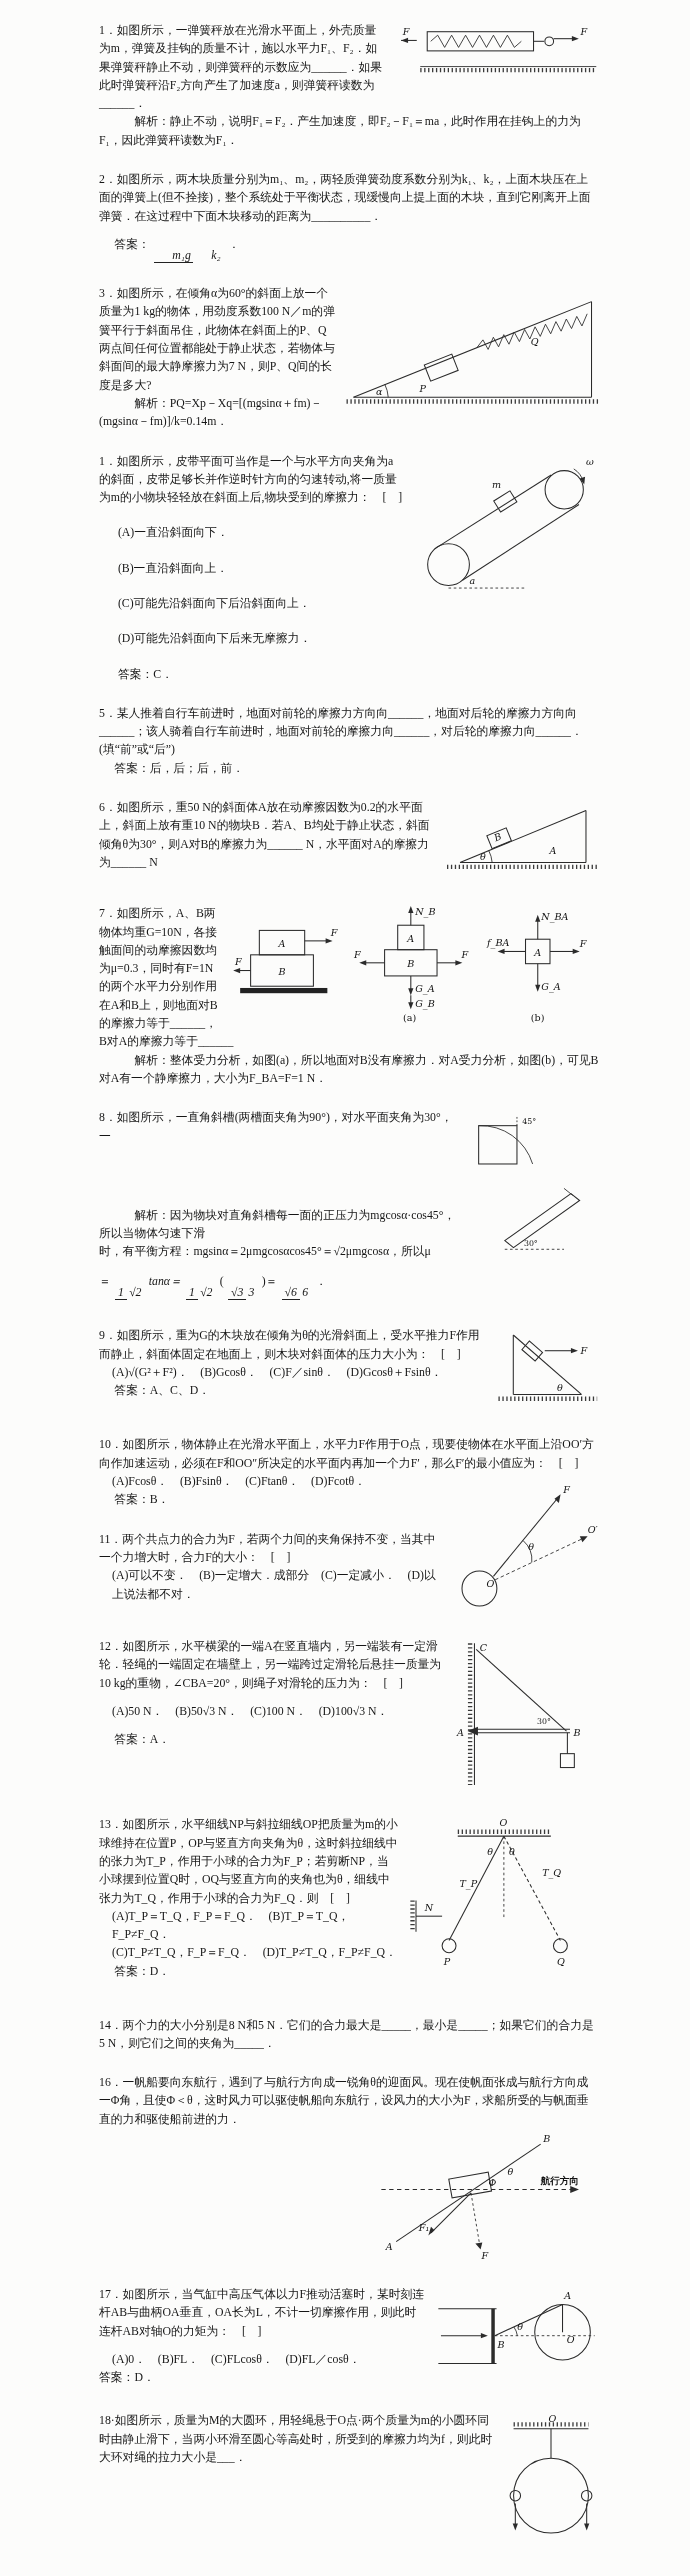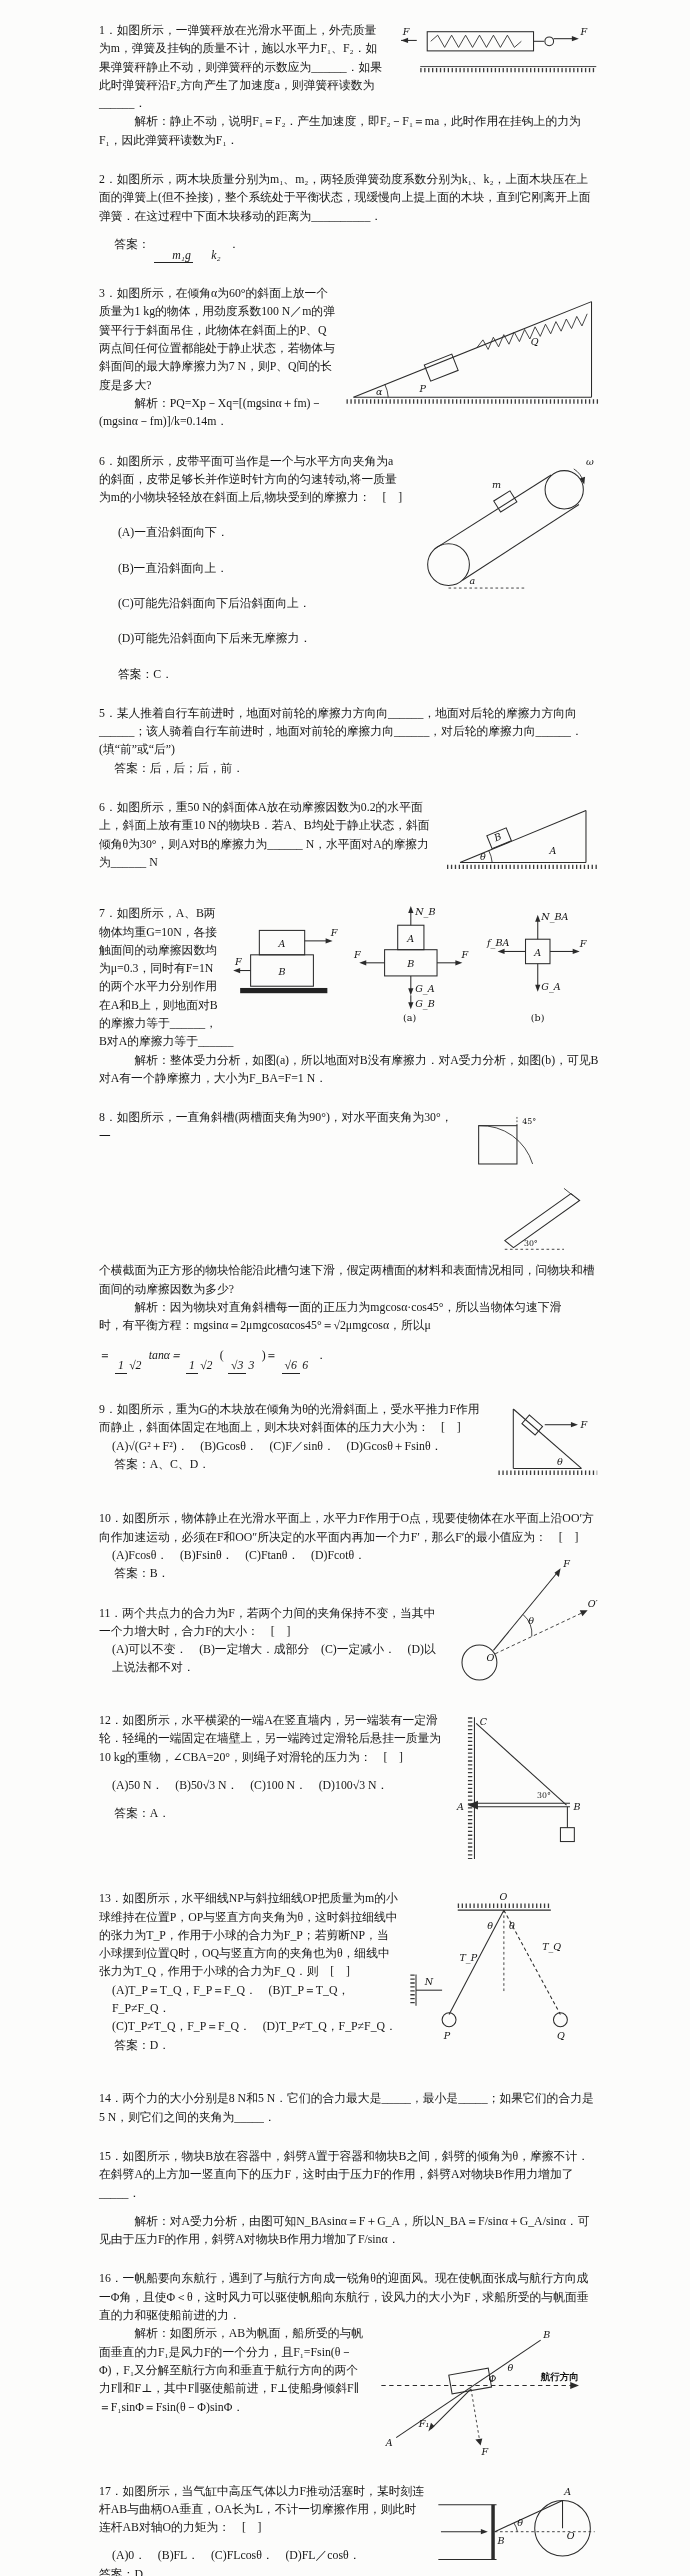--- a/index.html
+++ b/index.html
@@ -99,21 +99,21 @@
         <line x1="58" y1="146" x2="192" y2="59"></line>
         <path d="M 186 18 A 25 25 0 0 1 197 33" class="thin"></path>
           <polygon class="ar" points="198,36 193,29 199,27"></polygon>
         <text x="200" y="14">ω</text>
         <rect x="96" y="48" width="22" height="15" transform="rotate(-32 107 55)"></rect>
         <text x="92" y="40">m</text>
         <line x1="42" y1="155" x2="130" y2="155" stroke-dasharray="3,3" class="thin"></line>
         <text x="66" y="150">a</text>
       </svg>
     </span>
-    <p>6．如图所示，皮带平面可当作是一个与水平方向夹角为a的斜面，皮带足够长并作逆时针方向的匀速转动,将一质量为m的小物块轻轻放在斜面上后,物块受到的摩擦力：　[　]</p>
+    <p>1．如图所示，皮带平面可当作是一个与水平方向夹角为a的斜面，皮带足够长并作逆时针方向的匀速转动,将一质量为m的小物块轻轻放在斜面上后,物块受到的摩擦力：　[　]</p>
     <p class="opt">(A)一直沿斜面向下．</p>
     <p class="opt">(B)一直沿斜面向上．</p>
     <p class="opt">(C)可能先沿斜面向下后沿斜面向上．</p>
     <p class="opt">(D)可能先沿斜面向下后来无摩擦力．</p>
     <p class="opt">答案：C．</p>
   </section>
 
   <section class="q">
     <p>5．某人推着自行车前进时，地面对前轮的摩擦力方向向______，地面对后轮的摩擦力方向向______；该人骑着自行车前进时，地面对前轮的摩擦力向______，对后轮的摩擦力向______．(填“前”或“后”)</p>
     <p class="ans">答案：后，后；后，前．</p>
@@ -203,21 +203,20 @@
         <line x1="56" y1="18" x2="56" y2="8" stroke-dasharray="2,2" class="thin"></line>
         <text x="62" y="16" style="font-style:normal;font-size:9px">45°</text>
         <path d="M 42 150 L 118 96 L 128 104 L 52 158 Z"></path>
         <line x1="110" y1="90" x2="120" y2="98" class="thin"></line>
         <line x1="42" y1="160" x2="110" y2="160" stroke-dasharray="3,3" class="thin"></line>
         <text x="64" y="156" style="font-style:normal;font-size:9px">30°</text>
       </svg>
     </span>
     <p>8．如图所示，一直角斜槽(两槽面夹角为90°)，对水平面夹角为30°，一</p>
     <div class="gapbig"></div>
-    <p style="clear:both">个横截面为正方形的物块恰能沿此槽匀速下滑，假定两槽面的材料和表面情况相同，问物块和槽面间的动摩擦因数为多少?</p>
     <p class="ana">解析：因为物块对直角斜槽每一面的正压力为mgcosα·cos45°，所以当物体匀速下滑</p>
     <p>时，有平衡方程：mgsinα＝2μmgcosαcos45°＝√2μmgcosα，所以μ</p>
     <p class="formula">
       <span class="rm">＝</span>
       <span class="frac">
           <span class="fn">1</span>
           <span class="fd">√2</span>
         </span>
       <span>tanα＝</span>
       <span class="frac">
@@ -330,24 +329,20 @@
     <p>13．如图所示，水平细线NP与斜拉细线OP把质量为m的小球维持在位置P，OP与竖直方向夹角为θ，这时斜拉细线中的张力为T_P，作用于小球的合力为F_P；若剪断NP，当小球摆到位置Q时，OQ与竖直方向的夹角也为θ，细线中张力为T_Q，作用于小球的合力为F_Q．则　[　]</p>
     <p class="optline">(A)T_P＝T_Q，F_P＝F_Q．　(B)T_P＝T_Q，F_P≠F_Q．</p>
     <p class="optline">(C)T_P≠T_Q，F_P＝F_Q．　(D)T_P≠T_Q，F_P≠F_Q．</p>
     <p class="ans">答案：D．</p>
   </section>
 
   <section class="q">
     <p>14．两个力的大小分别是8 N和5 N．它们的合力最大是_____，最小是_____；如果它们的合力是5 N，则它们之间的夹角为_____．</p>
   </section>
 
-  <section class="q">
-    <p>15．如图所示，物块B放在容器中，斜劈A置于容器和物块B之间，斜劈的倾角为θ，摩擦不计．在斜劈A的上方加一竖直向下的压力F，这时由于压力F的作用，斜劈A对物块B作用力增加了_____．</p>
-    <p class="ana m-top">解析：对A受力分析，由图可知N_BAsinα＝F＋G_A，所以N_BA＝F/sinα＋G_A/sinα．可见由于压力F的作用，斜劈A对物块B作用力增加了F/sinα．</p>
-  </section>
 
   <section class="q">
     <p>16．一帆船要向东航行，遇到了与航行方向成一锐角θ的迎面风。现在使帆面张成与航行方向成一Φ角，且使Φ＜θ，这时风力可以驱使帆船向东航行，设风力的大小为F，求船所受的与帆面垂直的力和驱使船前进的力．</p>
     <span class="fig">
       <svg width="222" height="131" viewBox="0 0 255 150" style="font-size:13.5px">
         <line x1="5" y1="68" x2="225" y2="68" stroke-dasharray="5,4"></line>
           <polygon class="ar" points="232,68 222,64 222,72"></polygon>
         <text x="188" y="62" class="cn">航行方向</text>
         <line x1="22" y1="128" x2="188" y2="16"></line>
         <text x="191" y="14">B</text>
@@ -356,21 +351,20 @@
         <text x="150" y="52">θ</text>
         <text x="128" y="64">Φ</text>
         <line x1="108" y1="72" x2="62" y2="118"></line>
           <polygon class="ar" points="59,121 66,115 62,111"></polygon>
         <text x="48" y="116">F₁</text>
         <line x1="108" y1="72" x2="118" y2="132" stroke-dasharray="3,3" class="thin"></line>
           <polygon class="ar" points="119,137 113,130 121,129"></polygon>
         <text x="120" y="148">F</text>
       </svg>
     </span>
-    <p class="ana">解析：如图所示，AB为帆面，船所受的与帆面垂直的力F₁是风力F的一个分力，且F₁=Fsin(θ－Φ)，F₁又分解至航行方向和垂直于航行方向的两个力F∥和F⊥，其中F∥驱使船前进，F⊥使船身倾斜F∥＝F₁sinΦ＝Fsin(θ－Φ)sinΦ．</p>
   </section>
 
   <section class="q">
     <span class="fig">
       <svg width="165" height="100" viewBox="0 0 190 115" style="font-size:13.5px">
         <line x1="5" y1="25" x2="72" y2="25"></line>
         <line x1="5" y1="88" x2="72" y2="88"></line>
         <line x1="68" y1="25" x2="68" y2="88" style="stroke-width:4"></line>
         <line x1="8" y1="56" x2="58" y2="56"></line>
           <polygon class="ar" points="62,56 54,53 54,59"></polygon>

